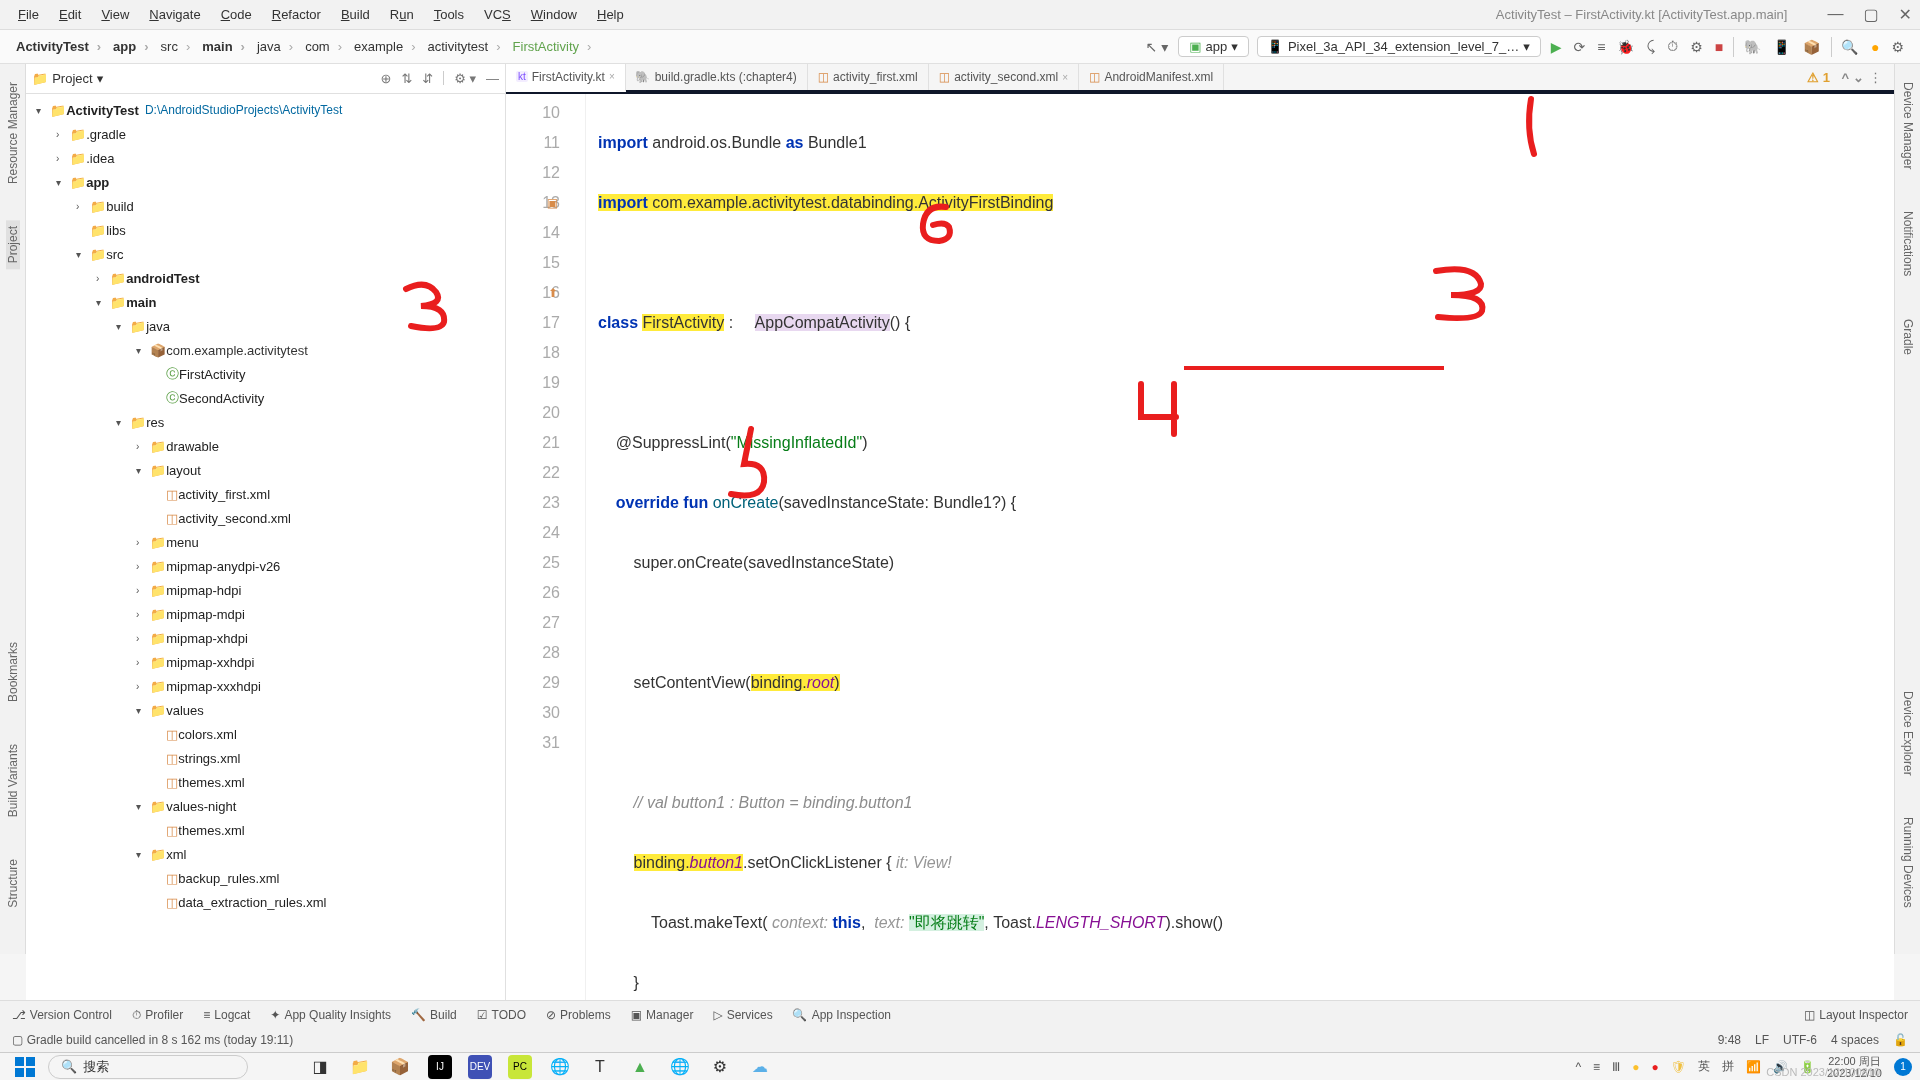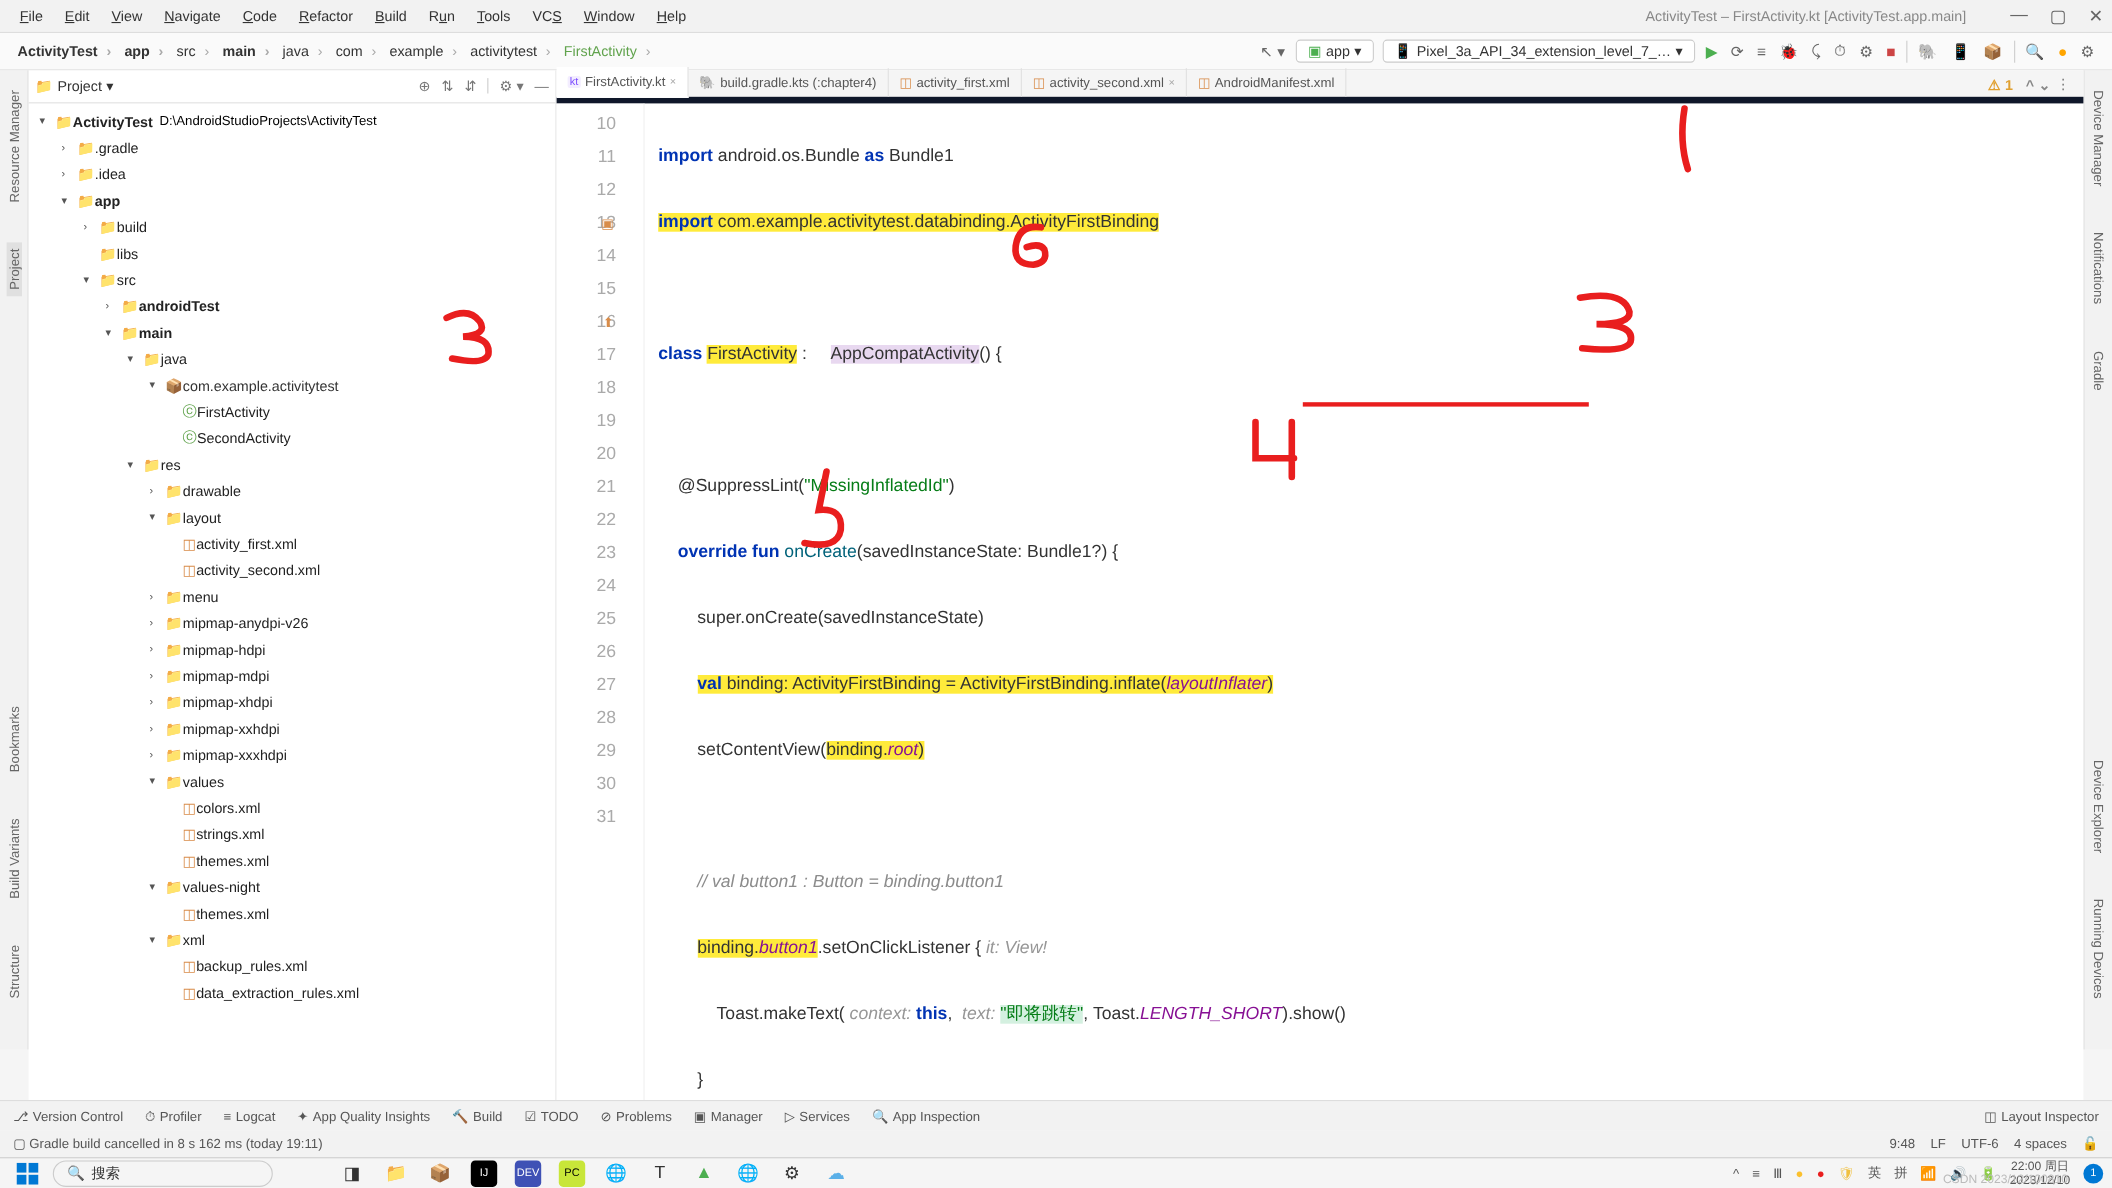--- a/index.html
+++ b/index.html
@@ -38,27 +38,27 @@
 .project-panel { width: 480px; background: #fff; border-right: 1px solid #e0e0e0; display: flex; flex-direction: column; }
 .project-header { height: 30px; display: flex; align-items: center; padding: 0 6px; border-bottom: 1px solid #e0e0e0; gap: 6px; }
 .project-header .label { font-size: 13px; display: flex; align-items: center; gap: 4px; }
 .project-header .toolbar-icons { margin-left: auto; display: flex; gap: 10px; color: #777; }
 .project-tree { flex: 1; overflow: auto; padding: 4px 0; position: relative; }
 .tree-row { display: flex; align-items: center; height: 24px; padding-left: 8px; cursor: pointer; white-space: nowrap; }
 .folder-icon { color: #888; }
 .tree-arrow { width: 12px; font-size: 10px; color: #555; margin-right: 2px; }
 .tree-name { color: #222; }
 .tree-name.pkg { color: #333; }
-.tree-path { color: #000000; margin-left: 6px; font-size: 12px; }
+.tree-path { color: #0369a1; margin-left: 6px; font-size: 12px; }
 
 .annotation-2 { position: absolute; left: 370px; top: 180px; width: 60px; height: 60px; pointer-events: none; }
 
 
 .editor-area { flex: 1; display: flex; flex-direction: column; background: #fff; position: relative; }
-.editor-tabs { height: 30px; display: flex; align-items: flex-end; border-bottom: 6px solid #0f172a; background: #f5f5f5; }
+.editor-tabs { height: 30px; display: flex; align-items: center; border-bottom: 4px solid #0f172a; background: #f5f5f5; }
 .editor-tab { padding: 6px 10px; font-size: 12px; cursor: pointer; color: #555; display: flex; align-items: center; gap: 4px; border-right: 1px solid #e0e0e0; }
 .editor-tab.active { background: #fff; border-bottom: 2px solid #fff; margin-bottom: -1px; }
 .editor-tab .close { font-size: 10px; color: #aaa; }
 .editor-tabs .more { margin-left: auto; padding: 4px 12px; color: #777; }
 
 .code-area { flex: 1; display: flex; overflow: hidden; font-family: "JetBrains Mono", Consolas, monospace; font-size: 16px; line-height: 30px; position: relative; }
 .gutter { width: 80px; text-align: right; padding: 4px 25px 4px 4px; color: #aaa; background: #fff; border-right: 1px solid #f0f0f0; position: relative; }
 .gutter-icon { position: absolute; right: 2px; font-size: 12px; }
 .code { flex: 1; padding: 4px 12px; white-space: pre; position: relative; overflow-x: auto; }
 .code .kw { color: #0033b3; font-weight: 600; }
@@ -414,21 +414,21 @@
       </div>
       <div class="code">
 <div><span class="kw">import</span><span> android.os.Bundle </span><span class="kw">as</span><span> Bundle1</span></div>
 <div><span class="hlyellow"><span class="kw">import</span><span> com.example.activitytest.databinding.ActivityFirstBinding</span></span></div>
 <div>&nbsp;</div>
 <div><span class="kw">class </span><span class="hlyellow">FirstActivity</span><span> : </span><span class="hlpurple">AppCompatActivity</span><span>() {</span></div>
 <div>&nbsp;</div>
 <div><span>    @SuppressLint(</span><span class="str">"MissingInflatedId"</span><span>)</span></div>
 <div><span>    </span><span class="kw">override fun </span><span class="fn">onCreate</span><span>(savedInstanceState: Bundle1?) {</span></div>
 <div><span>        super.onCreate(savedInstanceState)</span></div>
-<div><span>        </span><span class="hlyellow"><span class="kw">val</span><span> binding: ActivityFirstBinding = </span><span>ActivityFirstBinding</span><span>.inflate(</span><span class="prop">layoutInflater</span><span>)</span></span></div>
+<div><span>        </span></div>
 <div><span>        setContentView(</span><span class="hlyellow"><span>binding.</span><span class="prop">root</span><span>)</span></span></div>
 <div>&nbsp;</div>
 <div><span class="comment">        // val button1 : Button = binding.button1</span></div>
 <div><span>        </span><span class="hlyellow"><span>binding.</span><span class="prop">button1</span></span><span>.setOnClickListener { </span><span class="param">it: View!</span></div>
 <div><span>            Toast.makeText( </span><span class="param">context:</span><span> </span><span class="kw">this</span><span>,  </span><span class="param">text:</span><span> </span><span class="str hlcyan">"即将跳转"</span><span>, Toast.</span><span class="prop">LENGTH_SHORT</span><span>).show()</span></div>
 <div><span>        }</span></div>
 
 
 
 

